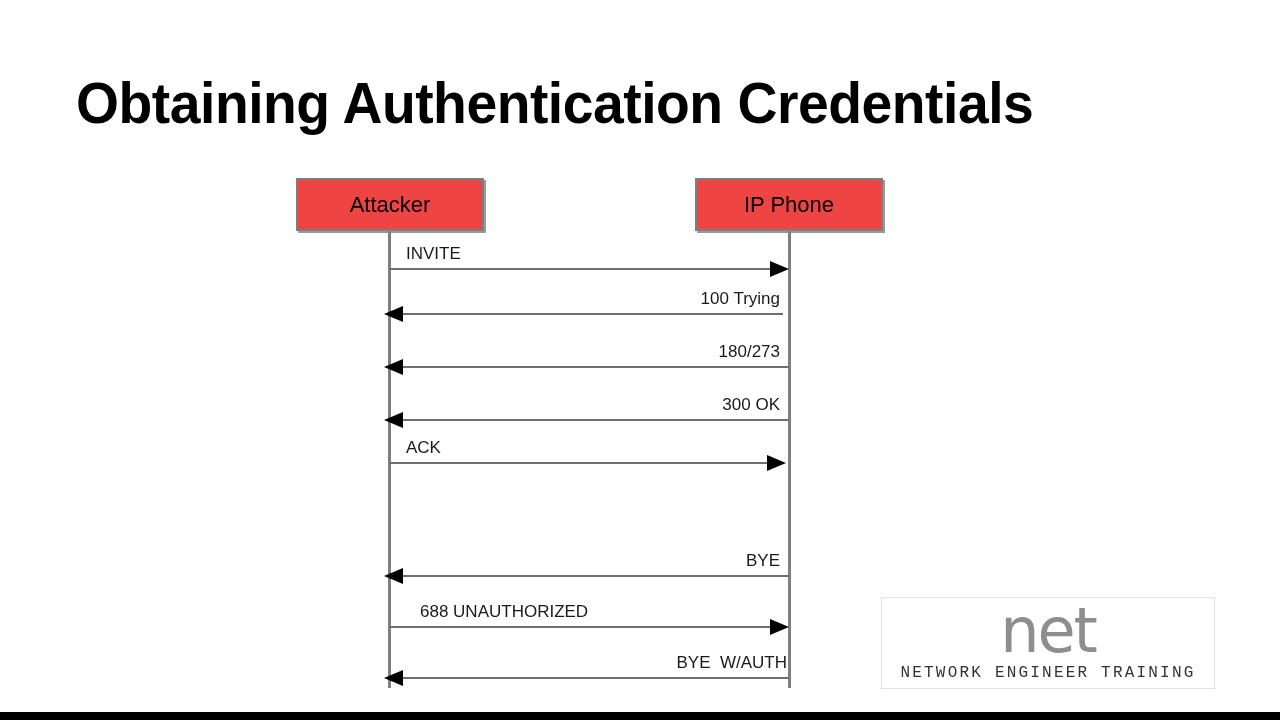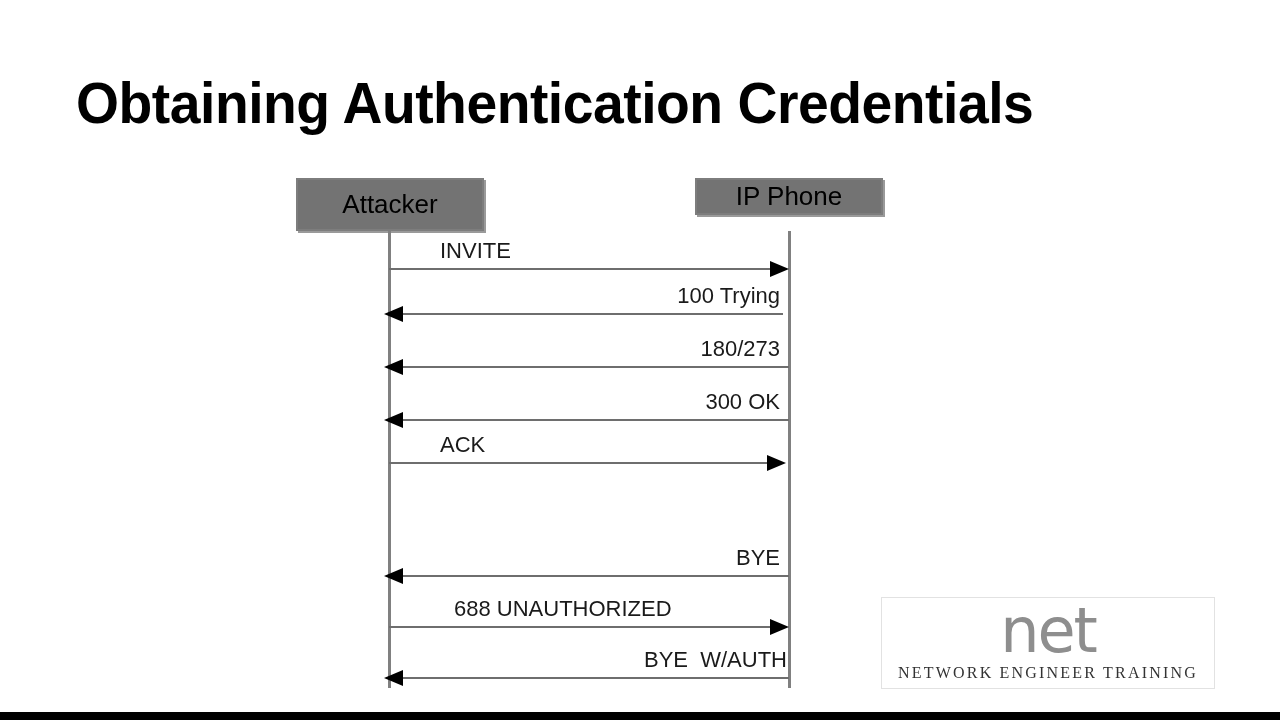--- a/index.html
+++ b/index.html
@@ -29,41 +29,41 @@
     letter-spacing: -0.5px;
     font-stretch: condensed;
     white-space: nowrap;
     transform: scaleX(0.97);
     transform-origin: left top;
   }
 
   
   .participant {
     position: absolute;
-    background: #737373;
+    background: #ef4444;
     border: 2px solid #7d7d7d;
     box-sizing: border-box;
     display: flex;
     align-items: center;
     justify-content: center;
-    font-size: 26px;
+    font-size: 22px;
     color: #000000;
     box-shadow: 2px 2px 0 #9a9a9a;
   }
   #participant-attacker {
     left: 296px;
     top: 178px;
     width: 188px;
     height: 53px;
   }
   #participant-ipphone {
     left: 695px;
     top: 178px;
     width: 188px;
-    height: 37px;
+    height: 53px;
   }
 
   
   .lifeline {
     position: absolute;
     top: 231px;
     width: 3px;
     height: 457px;
     background: #808080;
   }
@@ -94,24 +94,23 @@
   }
   .msg-head.right {
     border-left: 19px solid #000000;
   }
   .msg-head.left {
     border-right: 19px solid #000000;
   }
   .msg-label {
     position: absolute;
     bottom: 4px;
-    font-size: 22px;
+    font-size: 17px;
     color: #1a1a1a;
     white-space: pre;
-    margin-left: 34px;
   }
   .msg-label.align-left  { left: 17px; }
   .msg-label.align-right { right: 9px; }
 
   
   .note-label {
     position: absolute;
     font-size: 23px;
     color: #1a1a1a;
     white-space: pre;
@@ -145,21 +144,21 @@
   }
   #logo-tagline {
     position: absolute;
     left: 0;
     right: 0;
     bottom: 6px;
     text-align: center;
     font-size: 16px;
     color: #333333;
     letter-spacing: 2.2px;
-    font-family: Liberation Serif, serif;
+    font-family: Liberation Mono, monospace;
     white-space: nowrap;
   }
 
   
   #bottom-bar {
     position: absolute;
     left: 0;
     bottom: 0;
     width: 1280px;
     height: 8px;

